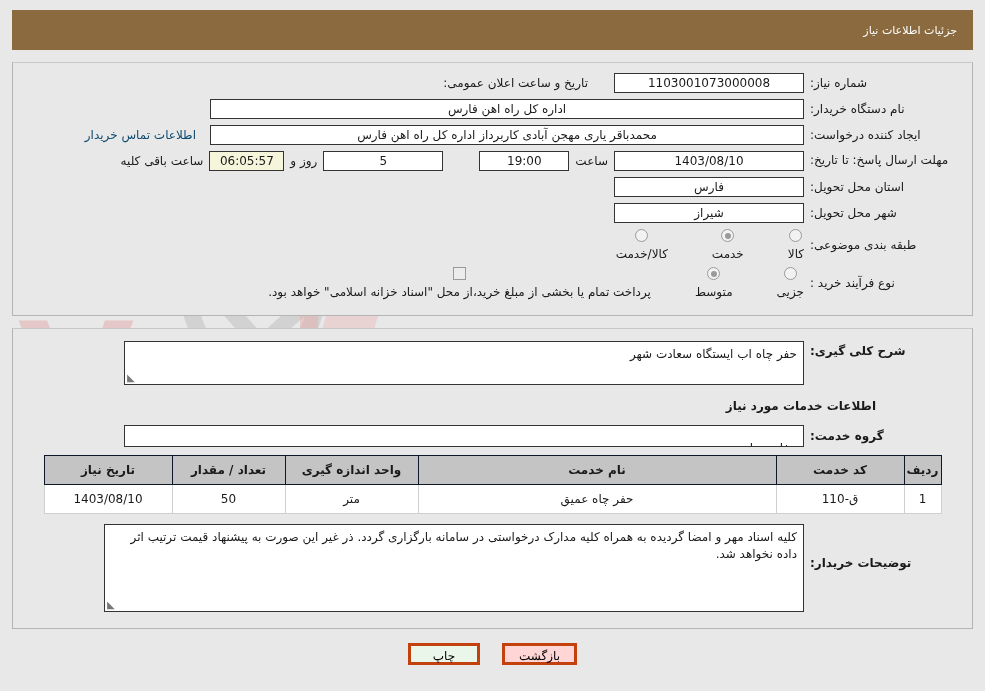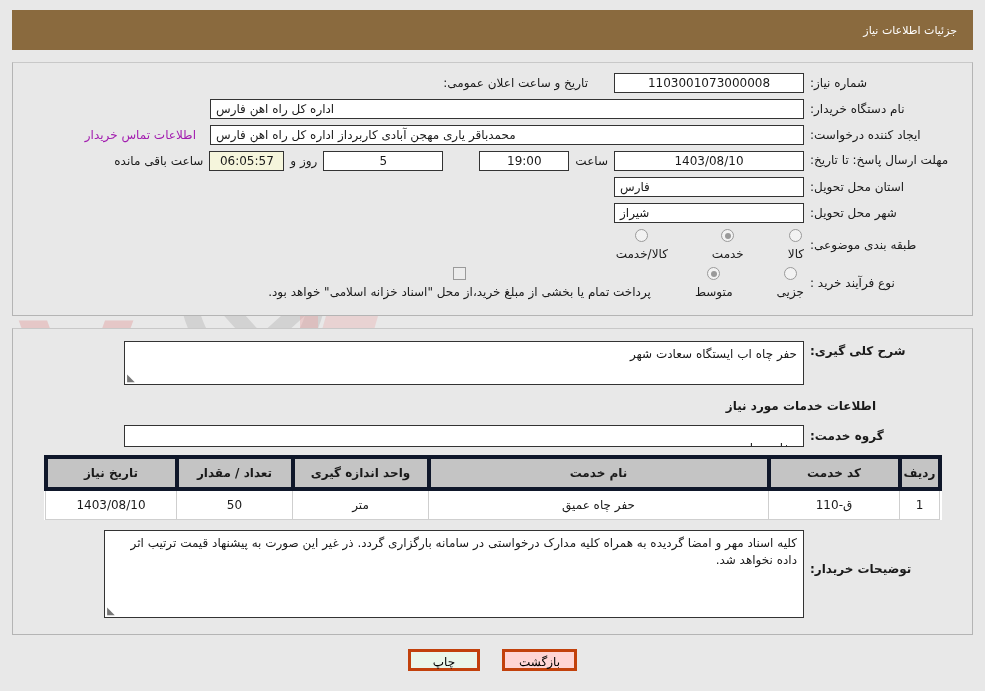--- a/index.html
+++ b/index.html
@@ -155,21 +155,21 @@
   .lbl-2line { line-height: 1.15; }
 
   .box {
     border: 1px solid #333333;
     background: #ffffff;
     height: 20px;
     line-height: 19px;
     font-size: 12px;
     padding: 0 5px;
     box-sizing: border-box;
-    text-align: left;
+    text-align: center;
     white-space: nowrap;
     overflow: hidden;
   }
   .box.center { text-align: center; }
   .box.khaki  { background: #f5f5dc; }
 
   
   .radio {
     display: inline-block;
     width: 13px;
@@ -204,21 +204,21 @@
     display: inline-block;
     width: 13px;
     height: 13px;
     border: 1px solid #9a9a9a;
     background: #ececec;
     box-sizing: border-box;
     vertical-align: middle;
   }
 
   .link {
-    color: #a21caf;
+    color: #0c4a6e;
     font-size: 12px;
     white-space: nowrap;
     cursor: pointer;
   }
 
   
   .area {
     border: 1px solid #333333;
     background: #ffffff;
     box-sizing: border-box;
@@ -254,21 +254,21 @@
   table.items {
     border-collapse: collapse;
     width: 898px;
     margin: 8px auto 0 auto;
     font-size: 12px;
     background: #ffffff;
     table-layout: fixed;
   }
   table.items th {
     background: #c4c4c4;
-    border: 4px solid #0f172a;
+    border: 1px solid #0f172a;
     height: 26px;
     font-weight: bold;
     color: #1a1a1a;
     text-align: center;
     font-size: 12px;
   }
   table.items td {
     border: 1px solid #cfcfcf;
     height: 26px;
     text-align: center;
@@ -335,21 +335,21 @@
     </div>
 
     <div class="row">
       <div class="lbl lbl-w lbl-2line">مهلت ارسال پاسخ: تا تاریخ:</div>
       <div class="box center" style="width:190px;">1403/08/10</div>
       <div class="lbl" style="padding:0 6px;">ساعت</div>
       <div class="box center" style="width:90px;">19:00</div>
       <div class="box center" style="width:120px;margin-right:36px;">5</div>
       <div class="lbl" style="padding:0 6px;">روز و</div>
       <div class="box center khaki" style="width:75px;">06:05:57</div>
-      <div class="lbl" style="padding:0 6px;">ساعت باقی مانده</div>
+      <div class="lbl" style="padding:0 6px;">ساعت باقی کلیه</div>
     </div>
 
     <div class="row">
       <div class="lbl lbl-w">استان محل تحویل:</div>
       <div class="box" style="width:190px;">فارس</div>
     </div>
 
     <div class="row">
       <div class="lbl lbl-w">شهر محل تحویل:</div>
       <div class="box" style="width:190px;">شیراز</div>

